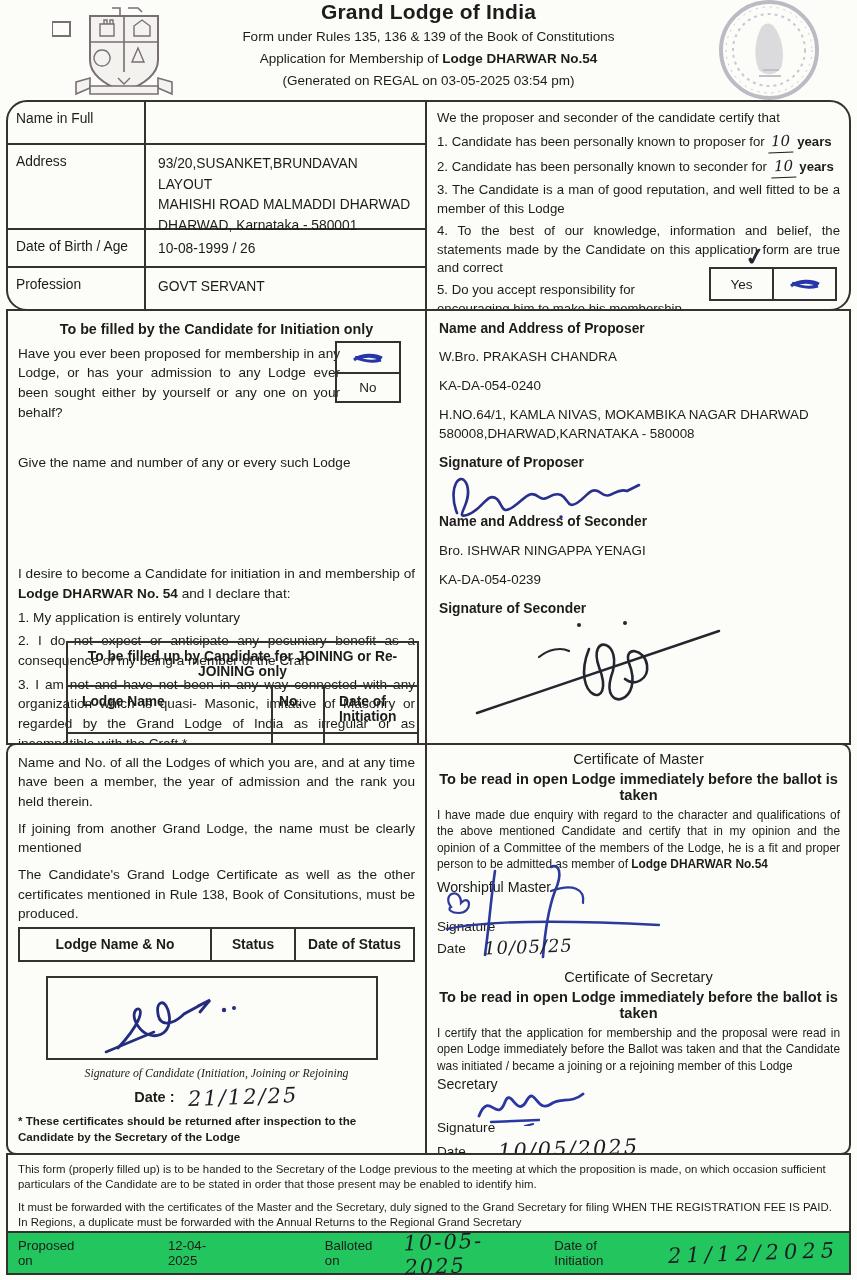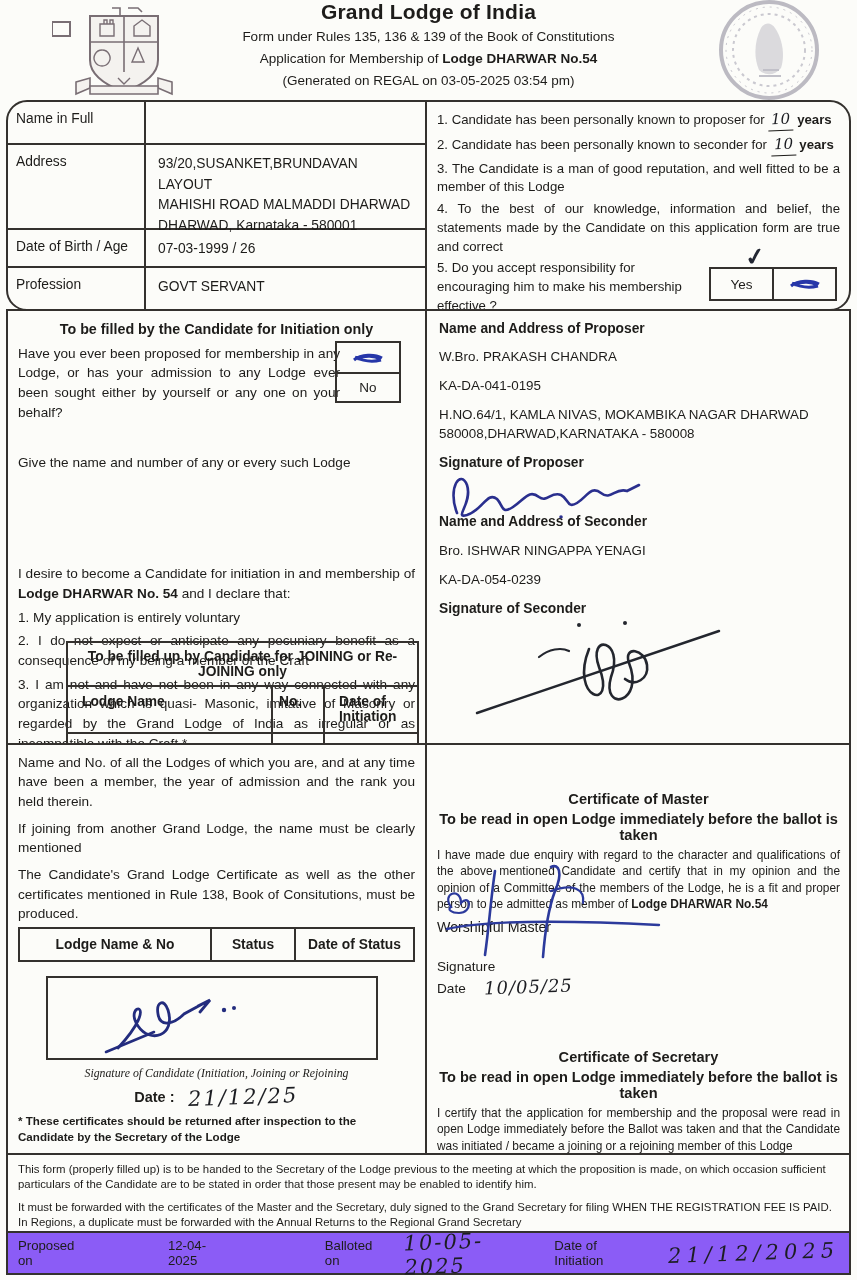--- a/index.html
+++ b/index.html
@@ -66,38 +66,38 @@
   .st-c1 { width:192px; border-right:2px solid #34312e; }
   .st-c2 { width:84px; border-right:2px solid #34312e; }
   .st-c3 { flex:1; }
   .sig-box { position:relative; margin:14px 0 0 38px; width:332px; height:84px; border:2px solid #34312e; }
   .sig-caption { font-style:italic; font-size:11.8px; text-align:center; margin-top:6px; font-family:"Liberation Serif", serif; }
   .date-line { display:flex; align-items:center; justify-content:center; gap:14px; margin-top:4px; }
   .date-line .lbl { font-weight:bold; font-size:14.5px; }
   .star-note { font-size:11.6px; line-height:1.35; margin:4px 10px 0 10px; font-weight:bold;}
 
   .cert { padding:6px 9px 0 10px; position:relative; }
-  .cert-title { font-weight:bold; font-size:14.6px; text-align:center;margin-top:40px; }
+  .cert-title { font-weight:normal; font-size:14.6px; text-align:center; }
   .cert-sub { font-weight:bold; font-size:14.6px; text-align:center; margin-top:4px; }
   .cert-body { font-size:11.9px; line-height:1.38; margin-top:4px; text-align:justify; }
   .role-lbl { font-size:14.2px; margin-top:6px; }
   .sig-lbl { font-size:13.6px; }
 
   .hand {
     font-family:"DejaVu Serif", serif; font-style:italic; font-weight:500;
     color:#1c1d22; display:inline-block; transform:rotate(-2deg);
   }
   .hand-lg { font-size:21px; letter-spacing:2px; }
   .hand-md { font-size:18px; letter-spacing:1px; }
   .hand-sm { font-size:15px; }
   .ink-under { border-bottom:1.5px solid #1d1c1a; padding:0 3px; }
 
   .foot { position:absolute; left:6px; width:845px; border:2px solid #34312e; padding:7px 10px; font-size:11.4px; line-height:1.35; background:#fcfcf9; }
   .foot p { margin-bottom:7px; }
-  .botrow { position:absolute; left:6px; width:845px; border:2px solid #34312e; display:flex; align-items:center; padding:2px 10px; background:#8b5cf6; }
+  .botrow { position:absolute; left:6px; width:845px; border:2px solid #34312e; display:flex; align-items:center; padding:2px 10px; background:#22c55e; }
   .botrow .lbl { font-size:13.2px; }
   .sig-svg { pointer-events:none; }
 </style>
 </head>
 <body>
 
 <div class="page">
 
   <svg class="abs sig-svg" style="left:52px;top:2px" width="145" height="98" viewBox="0 0 145 98">
     <g stroke="#6b5f66" stroke-width="2" fill="none" opacity="0.9">
@@ -137,29 +137,30 @@
         <div class="cand-label">Name in Full</div>
       </div>
       <div class="cand-row" style="height:85px">
         <div class="cand-label">Address</div>
         <div class="cand-value pre">93/20,SUSANKET,BRUNDAVAN LAYOUT
 MAHISHI ROAD MALMADDI DHARWAD
 DHARWAD, Karnataka - 580001</div>
       </div>
       <div class="cand-row" style="height:38px">
         <div class="cand-label">Date of Birth / Age</div>
-        <div class="cand-value">07-03-1999 / 26</div>
+        <div class="cand-value">10-08-1999 / 26</div>
       </div>
       <div class="cand-row" style="height:41px">
         <div class="cand-label">Profession</div>
         <div class="cand-value">GOVT SERVANT</div>
       </div>
     </div>
     <div class="colR">
       <div class="certify">
+        <p>We the proposer and seconder of the candidate certify that</p>
         <p><span>1. Candidate has been personally known to proposer for</span> <span class="hand hand-sm ink-under">10</span> <span class="b">years</span></p>
         <p><span>2. Candidate has been personally known to seconder for</span> <span class="hand hand-sm ink-under">10</span> <span class="b">years</span></p>
         <p class="just">3. The Candidate is a man of good reputation, and well fitted to be a member of this Lodge</p>
         <p class="just">4. To the best of our knowledge, information and belief, the statements made by the Candidate on this application form are true and correct</p>
         <p style="width:272px">5. Do you accept responsibility for encouraging him to make his membership effective ?</p>
       </div>
       <div class="yn-wrap">
         <span class="checkmark">✓</span>
         <div class="yn-row">
           <div class="yn-cell">Yes</div>
@@ -203,21 +204,21 @@
           <div class="join-c1"></div>
           <div class="join-c2"></div>
           <div class="join-c3"></div>
         </div>
       </div>
     </div>
     <div class="colR">
       <div class="prop">
         <p class="h">Name and Address of Proposer</p>
         <p>W.Bro. PRAKASH CHANDRA</p>
-        <p>KA-DA-041-0195</p>
+        <p>KA-DA-054-0240</p>
         <p class="pre">H.NO.64/1, KAMLA NIVAS, MOKAMBIKA NAGAR DHARWAD
 580008,DHARWAD,KARNATAKA - 580008</p>
         <p class="h" style="margin-bottom:0">Signature of Proposer</p>
         <svg class="sig-svg" width="210" height="62" viewBox="0 0 210 62" style="margin:-12px 0 -16px 4px">
           <path d="M14,52 C4,26 18,8 24,24 C30,42 10,58 24,54 C40,49 44,30 54,38 C60,44 58,54 70,46 C82,38 86,28 96,36 C104,42 108,30 118,34 C126,38 124,48 134,42 C144,36 148,24 158,32 C168,40 172,26 184,30 L196,24" stroke="#2a2f8e" stroke-width="2.6" fill="none" stroke-linecap="round"></path>
           <circle cx="118" cy="56" r="1.8" fill="#2a2f8e"></circle>
         </svg>
         <p class="h">Name and Address of Seconder</p>
         <p>Bro. ISHWAR NINGAPPA YENAGI</p>
         <p>KA-DA-054-0239</p>
@@ -226,21 +227,21 @@
           <path d="M8,100 L250,18" stroke="#23262e" stroke-width="2.4" fill="none" stroke-linecap="round"></path>
           <path d="M120,36 C100,86 148,100 130,54 C118,20 156,26 142,64 C132,100 176,90 160,50 C154,32 176,36 178,52 C180,66 166,74 156,66" stroke="#23262e" stroke-width="2.6" fill="none" stroke-linecap="round"></path>
           <path d="M70,44 C80,36 92,34 100,38" stroke="#23262e" stroke-width="2.2" fill="none" stroke-linecap="round"></path>
           <circle cx="110" cy="12" r="2" fill="#23262e"></circle>
           <circle cx="156" cy="10" r="2" fill="#23262e"></circle>
         </svg>
       </div>
     </div>
   </div>
 
-  <div class="sec" style="top:743px; height:412px;">
+  <div class="sec" style="top:743px; height:412px;border-radius:10px;">
     <div class="colL">
       <div class="lodges">
         <p class="just">Name and No. of all the Lodges of which you are, and at any time have been a member, the year of admission and the rank you held therein.</p>
         <p class="just">If joining from another Grand Lodge, the name must be clearly mentioned</p>
         <p class="just" style="margin-bottom:2px">The Candidate's Grand Lodge Certificate as well as the other certificates mentioned in Rule 138, Book of Consitutions, must be produced.</p>
       </div>
       <div class="status-table">
         <div class="st-c st-c1">Lodge Name &amp; No</div>
         <div class="st-c st-c2">Status</div>
         <div class="st-c st-c3">Date of Status</div>

